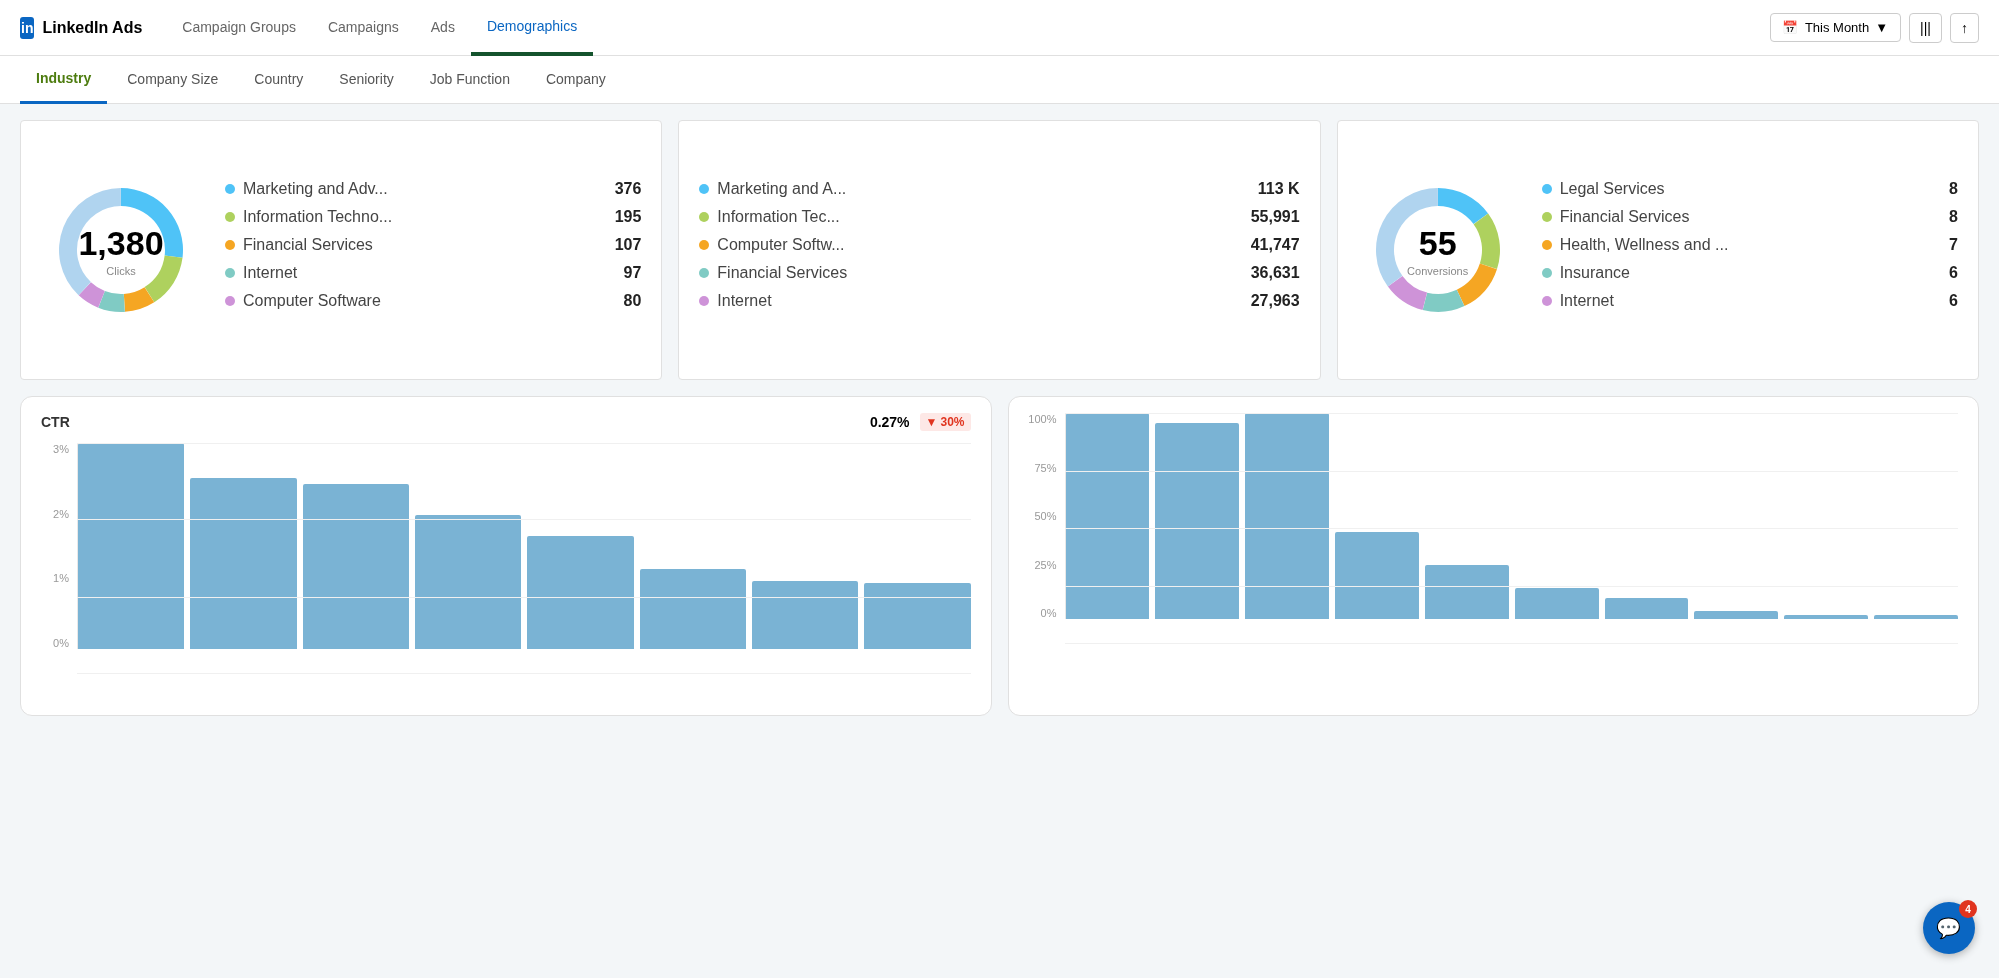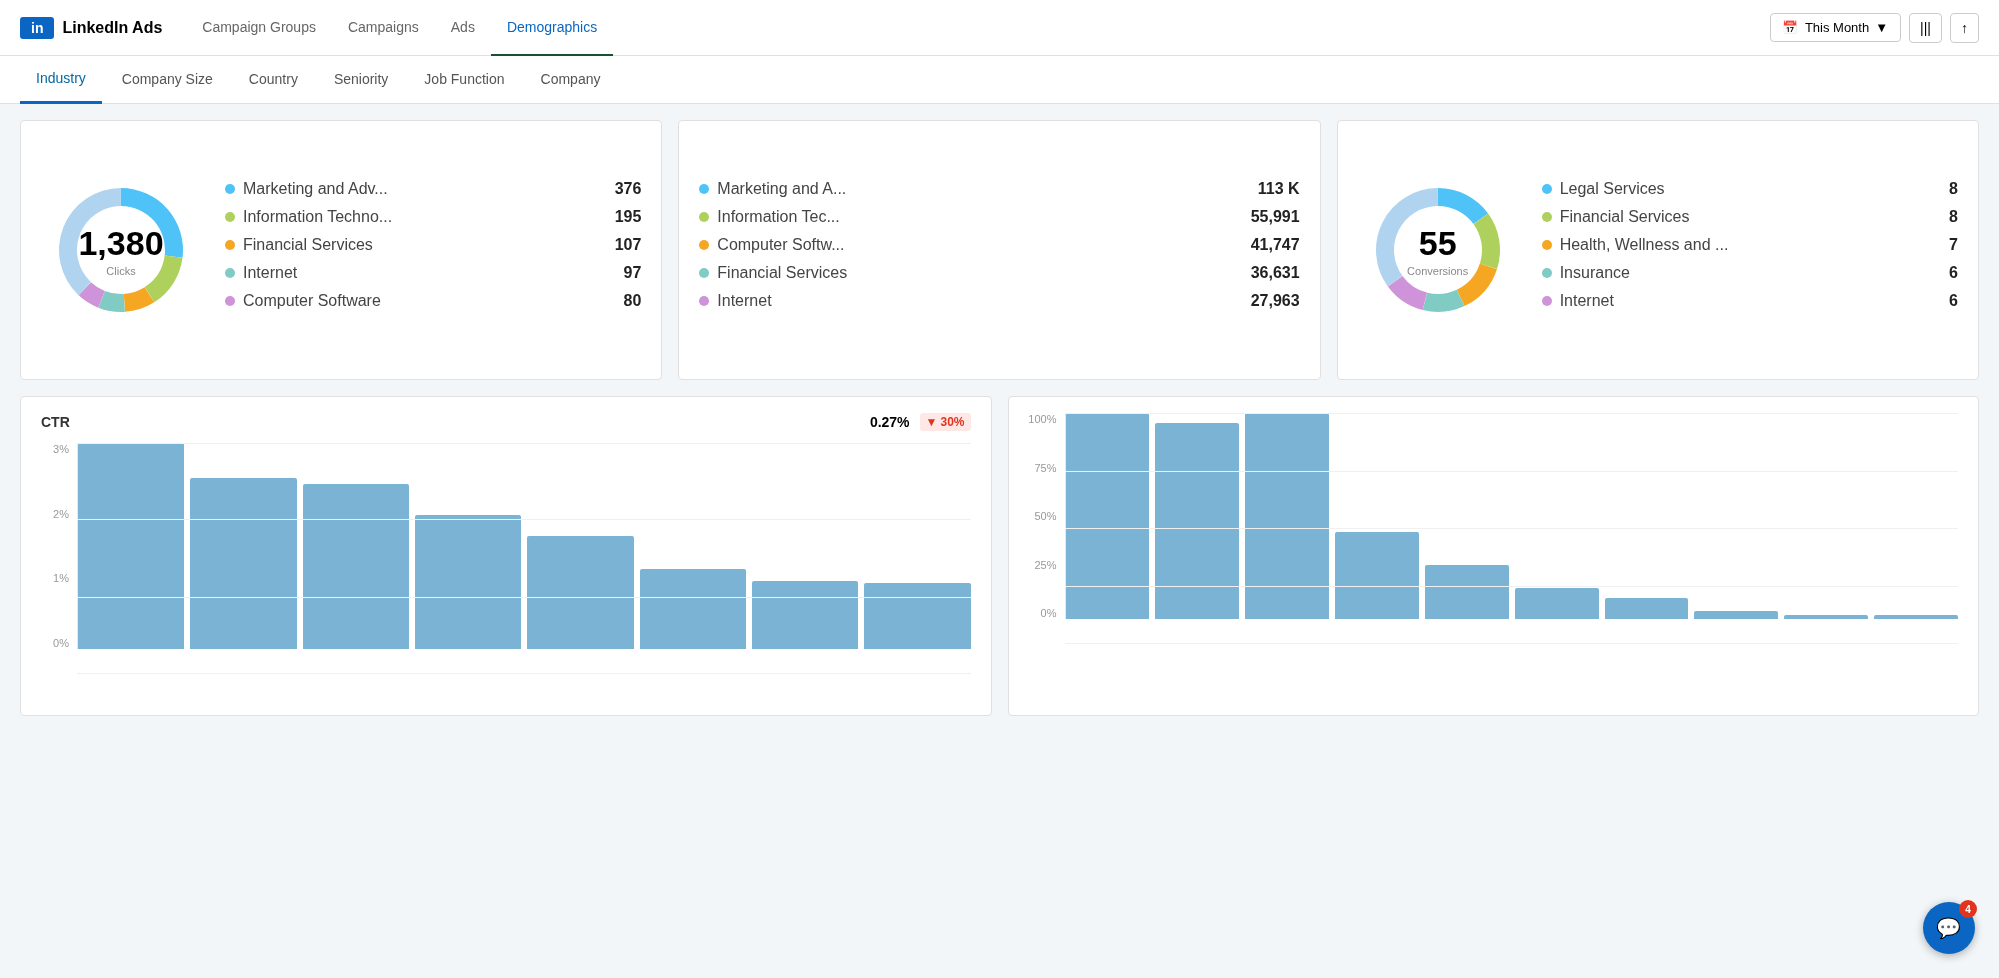--- a/index.html
+++ b/index.html
@@ -1,33 +1,33 @@
 <!DOCTYPE html>
 <html><head>
   <meta charset="utf-8">
   <style>
     * { box-sizing: border-box; margin: 0; padding: 0; }
     body { font-family: -apple-system, BlinkMacSystemFont, 'Segoe UI', Arial, sans-serif; background: #f3f6f8; color: #333; font-size: 13px; }
 
     
     .header { background: #fff; border-bottom: 1px solid #e0e0e0; display: flex; align-items: center; padding: 0 20px; height: 56px; }
     .linkedin-logo { display: flex; align-items: center; margin-right: 24px; }
-    .linkedin-icon { background: #0a66c2; color: #fff; font-weight: bold; font-size: 14px; padding: 3px 11px; border-radius: 3px; margin-right: 8px; }
+    .linkedin-icon { background: #0a66c2; color: #fff; font-weight: bold; font-size: 14px; padding: 3px 1px; border-radius: 3px; margin-right: 8px; }
     .linkedin-title { font-size: 16px; font-weight: 600; color: #000; }
     .nav-links { display: flex; align-items: center; gap: 0; flex: 1; }
     .nav-link { padding: 0 16px; height: 56px; display: flex; align-items: center; font-size: 14px; color: #666; cursor: pointer; border-bottom: 2px solid transparent; }
-    .nav-link.active { color: #0a66c2; border-bottom: 2px solid #14532d; font-weight: 500; }
+    .nav-link.active { color: #0a66c2; border-bottom: 4px solid #14532d; font-weight: 500; }
     .header-right { display: flex; align-items: center; gap: 8px; margin-left: auto; }
     .this-month-btn { display: flex; align-items: center; gap: 6px; border: 1px solid #ccc; border-radius: 4px; padding: 6px 12px; font-size: 13px; cursor: pointer; background: #fff; }
     .icon-btn { border: 1px solid #ccc; border-radius: 4px; padding: 6px 10px; cursor: pointer; background: #fff; font-size: 14px; }
 
     
     .sub-nav { background: #fff; border-bottom: 1px solid #e0e0e0; display: flex; align-items: center; padding: 0 20px; height: 48px; }
     .sub-nav-link { padding: 0 16px; height: 48px; display: flex; align-items: center; font-size: 14px; color: #555; cursor: pointer; border-bottom: 2px solid transparent; margin-right: 4px; }
-    .sub-nav-link.active { color: #0369a1; border-bottom: 3px solid #0a66c2; font-weight: 400; }
+    .sub-nav-link.active { color: #4d7c0f; border-bottom: 3px solid #0a66c2; font-weight: 700; }
 
     
     .main { padding: 16px 20px; }
 
     
     .cards-row { display: flex; gap: 16px; margin-bottom: 16px; }
     .donut-card { background: #fff; border: 1px solid #e0e0e0; border-radius: 4px; flex: 1; padding: 24px 20px; display: flex; align-items: center; gap: 24px; min-height: 260px; }
 
     
     .donut-wrap { position: relative; width: 160px; height: 160px; flex-shrink: 0; }
@@ -37,21 +37,21 @@
 
     
     .legend { flex: 1; }
     .legend-item { display: flex; align-items: center; margin-bottom: 10px; font-size: 16px; }
     .legend-dot { width: 10px; height: 10px; border-radius: 50%; margin-right: 8px; flex-shrink: 0; }
     .legend-name { flex: 1; color: #444; }
     .legend-val { font-weight: 600; color: #222; min-width: 40px; text-align: right; }
 
     
     .charts-row { display: flex; gap: 16px; }
-    .chart-card { background: #fff; border: 1px solid #e0e0e0; border-radius: 4px; flex: 1; padding: 16px 20px; min-height: 320px; }
+    .chart-card { background: #fff; border: 1px solid #e0e0e0; border-radius: 12px; flex: 1; padding: 16px 20px; min-height: 320px; }
     .chart-header { display: flex; align-items: center; margin-bottom: 12px; }
     .chart-title { font-size: 14px; font-weight: 600; color: #333; }
     .chart-stats { margin-left: auto; display: flex; align-items: center; gap: 10px; }
     .chart-main-val { font-size: 14px; font-weight: 700; color: #000; }
     .chart-change-down { font-size: 12px; font-weight: 600; color: #e0341f; background: #fde8e6; padding: 2px 6px; border-radius: 3px; display: flex; align-items: center; gap: 3px; }
     .chart-change-up { font-size: 12px; font-weight: 600; color: #2d8a4e; background: #e6f5eb; padding: 2px 6px; border-radius: 3px; display: flex; align-items: center; gap: 3px; }
 
     
     .bar-chart-area { position: relative; height: 230px; }
     .y-axis { position: absolute; left: 0; top: 0; bottom: 24px; width: 32px; display: flex; flex-direction: column; justify-content: space-between; align-items: flex-end; padding-right: 4px; }

